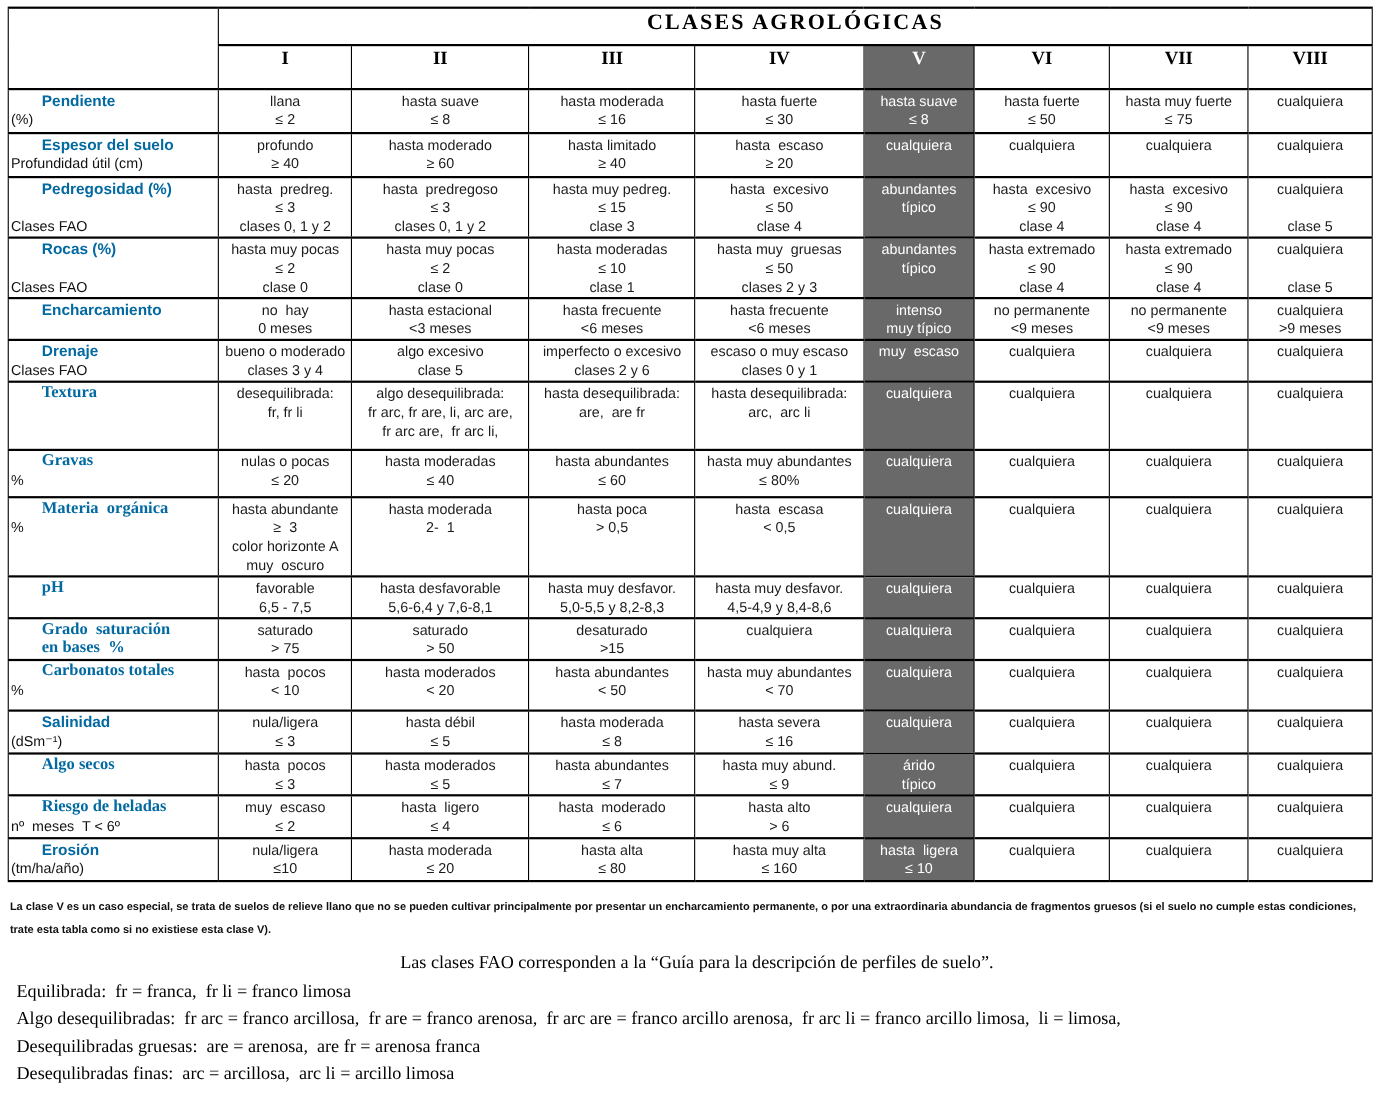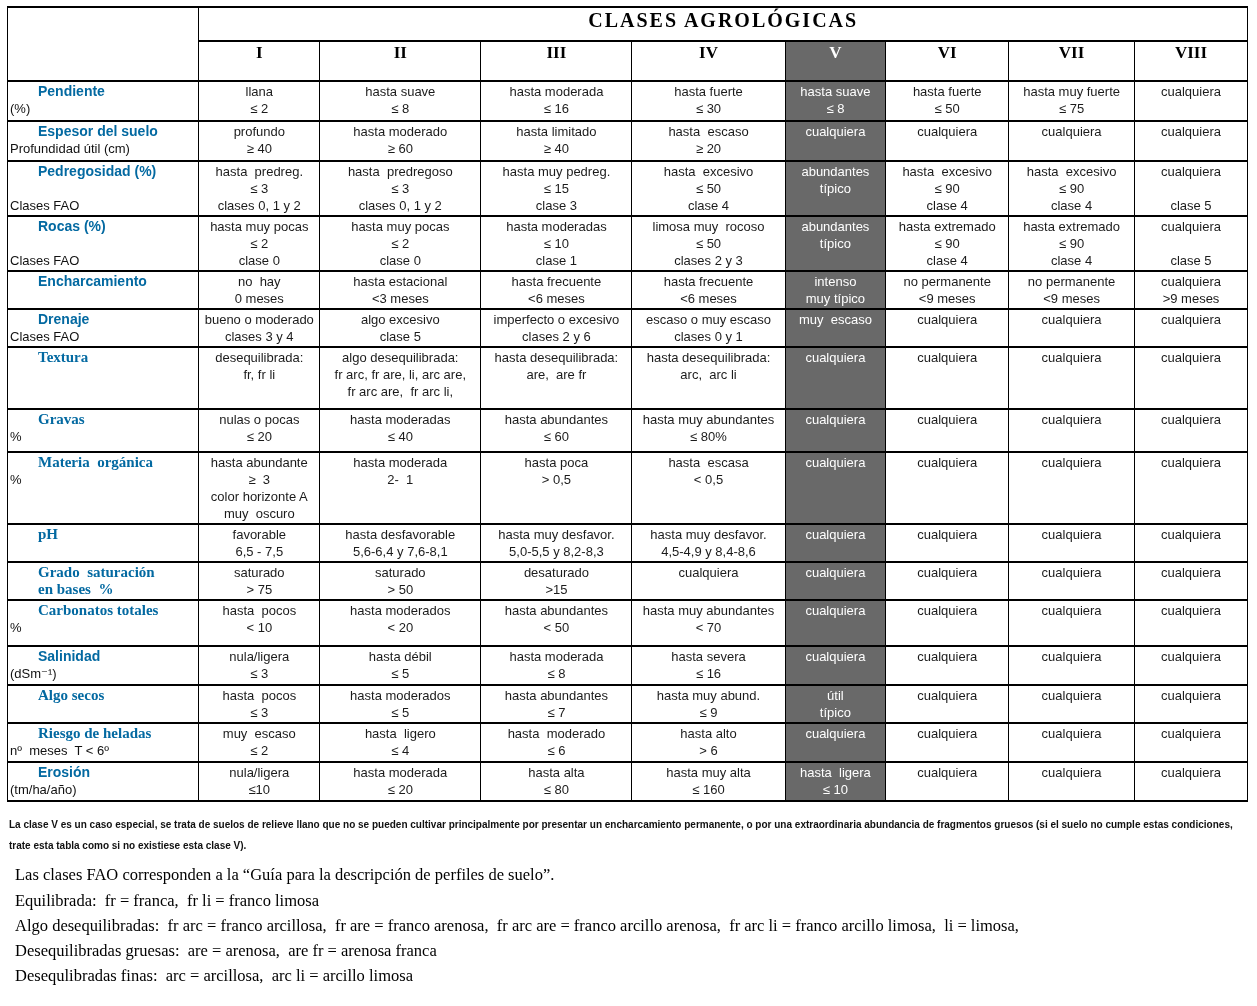--- a/index.html
+++ b/index.html
@@ -44,21 +44,21 @@
   .special{
     font-family:"Liberation Sans","DejaVu Sans",sans-serif;
     font-weight:bold;font-size:10px;line-height:21px;margin:0 0 6px 2px;
     white-space:pre-wrap;color:#111;
   }
   .fline{
     font-family:"Liberation Serif","DejaVu Serif",serif;
     font-size:16.5px;line-height:25px;margin-left:8px;
     white-space:pre-wrap;color:#000;
   }
-  .fline.first{margin-bottom:1px;}
+  .fline.first{margin-bottom:1px;text-align:center;}
 </style>
 </head>
 <body>
 
 <div class="page">
   <table class="agro">
     <colgroup>
       <col style="width:190px">
         <col style="width:120px">
         <col style="width:160px">
@@ -218,21 +218,21 @@
             <div class="line">hasta muy pocas</div>
             <div class="line">≤ 2</div>
             <div class="line">clase 0</div>
           </td>
           <td class="cell">
             <div class="line">hasta moderadas</div>
             <div class="line">≤ 10</div>
             <div class="line">clase 1</div>
           </td>
           <td class="cell">
-            <div class="line">limosa muy  rocoso</div>
+            <div class="line">hasta muy  gruesas</div>
             <div class="line">≤ 50</div>
             <div class="line">clases 2 y 3</div>
           </td>
           <td class="cell dark">
             <div class="line">abundantes</div>
             <div class="line">típico</div>
           </td>
           <td class="cell">
             <div class="line">hasta extremado</div>
             <div class="line">≤ 90</div>
@@ -572,21 +572,21 @@
           </td>
           <td class="cell">
             <div class="line">hasta abundantes</div>
             <div class="line">≤ 7</div>
           </td>
           <td class="cell">
             <div class="line">hasta muy abund.</div>
             <div class="line">≤ 9</div>
           </td>
           <td class="cell dark">
-            <div class="line">útil</div>
+            <div class="line">árido</div>
             <div class="line">típico</div>
           </td>
           <td class="cell">
             <div class="line">cualquiera</div>
           </td>
           <td class="cell">
             <div class="line">cualquiera</div>
           </td>
           <td class="cell">
             <div class="line">cualquiera</div>

